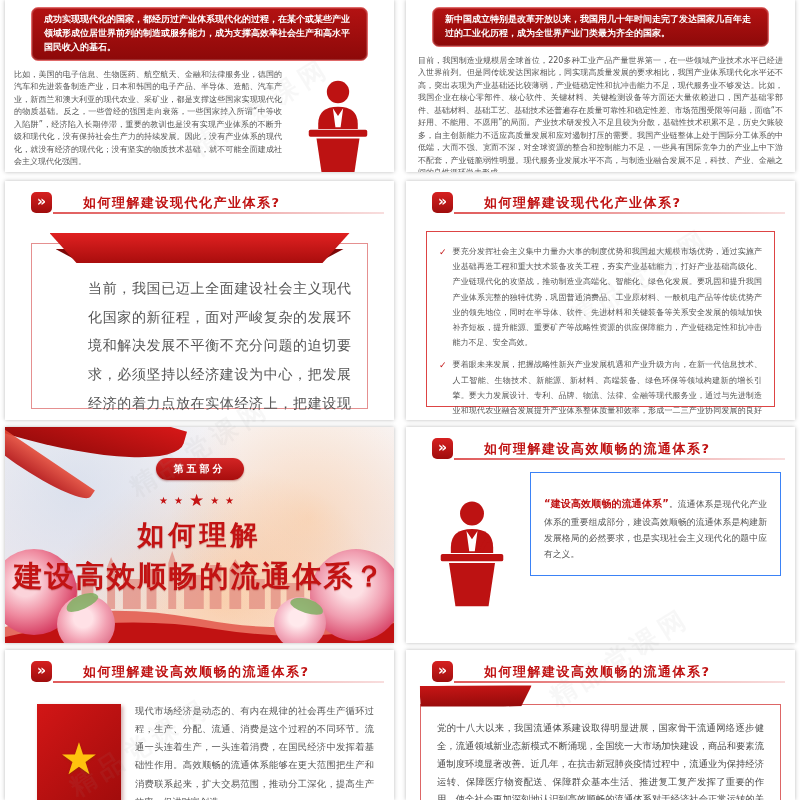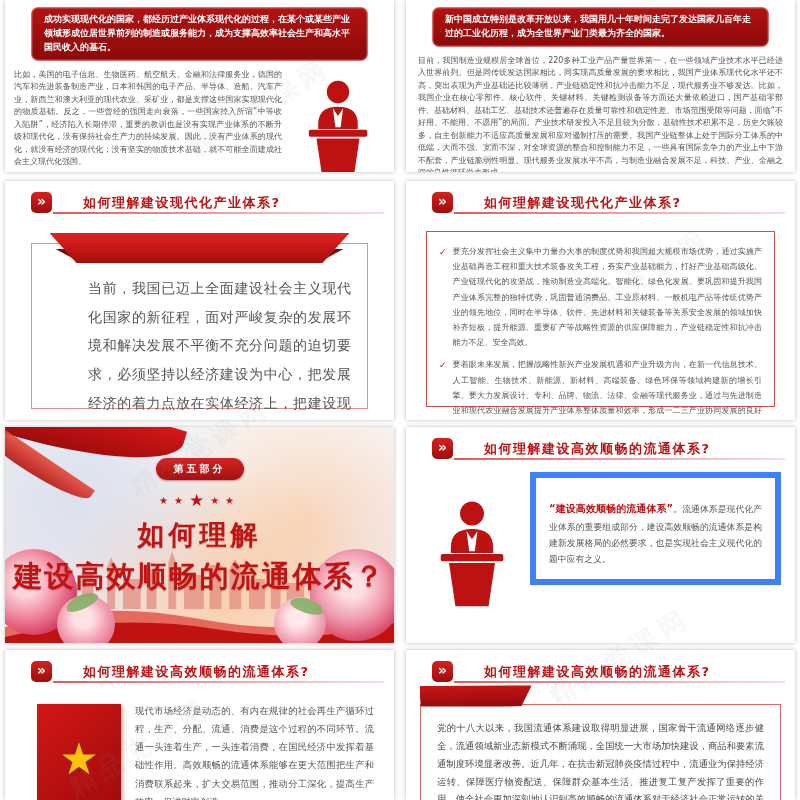--- a/index.html
+++ b/index.html
@@ -96,21 +96,21 @@
     text-shadow:0 1px 1px rgba(150,10,10,.3); }
   .cover-t2 { margin-top:4px; color:#c21313; font-weight:900; font-size:29px; letter-spacing:2px;
     text-shadow:0 1px 1px rgba(150,10,10,.3); }
 
   
   .s6-content { display:flex; padding:16px 14px 0 18px; gap:10px; }
   .quote-col { flex:1; position:relative; }
   .quote-label { position:relative; z-index:2; display:inline-block; margin-left:20px;
     background:linear-gradient(180deg,#c11616,#970b0b); color:#fff; font-weight:bold;
     font-size:10.5px; letter-spacing:2px; padding:5px 16px; }
-  .quote-box { border:6px solid #3b82f6; margin-top:-11px; padding:22px 13px 12px;
+  .quote-box { border:1px solid #3b82f6; margin-top:-11px; padding:22px 13px 12px;
     font-size:8.8px; line-height:1.85; text-align:justify; color:#555; min-height:104px; }
   .quote-hl { color:#c01313; font-weight:bold; font-size:10px; }
 
   
   .s7-content { display:flex; gap:14px; padding:4px 20px 0 32px; }
   .star-box { width:84px; height:110px; margin-top:10px; flex:none;
     background:linear-gradient(135deg,#d21616,#9e0b0b);
     display:flex; align-items:center; justify-content:center;
     box-shadow:2px 2px 4px rgba(120,10,10,.35); }
   .gold-star { color:#ffc20e; font-size:44px; line-height:1;

